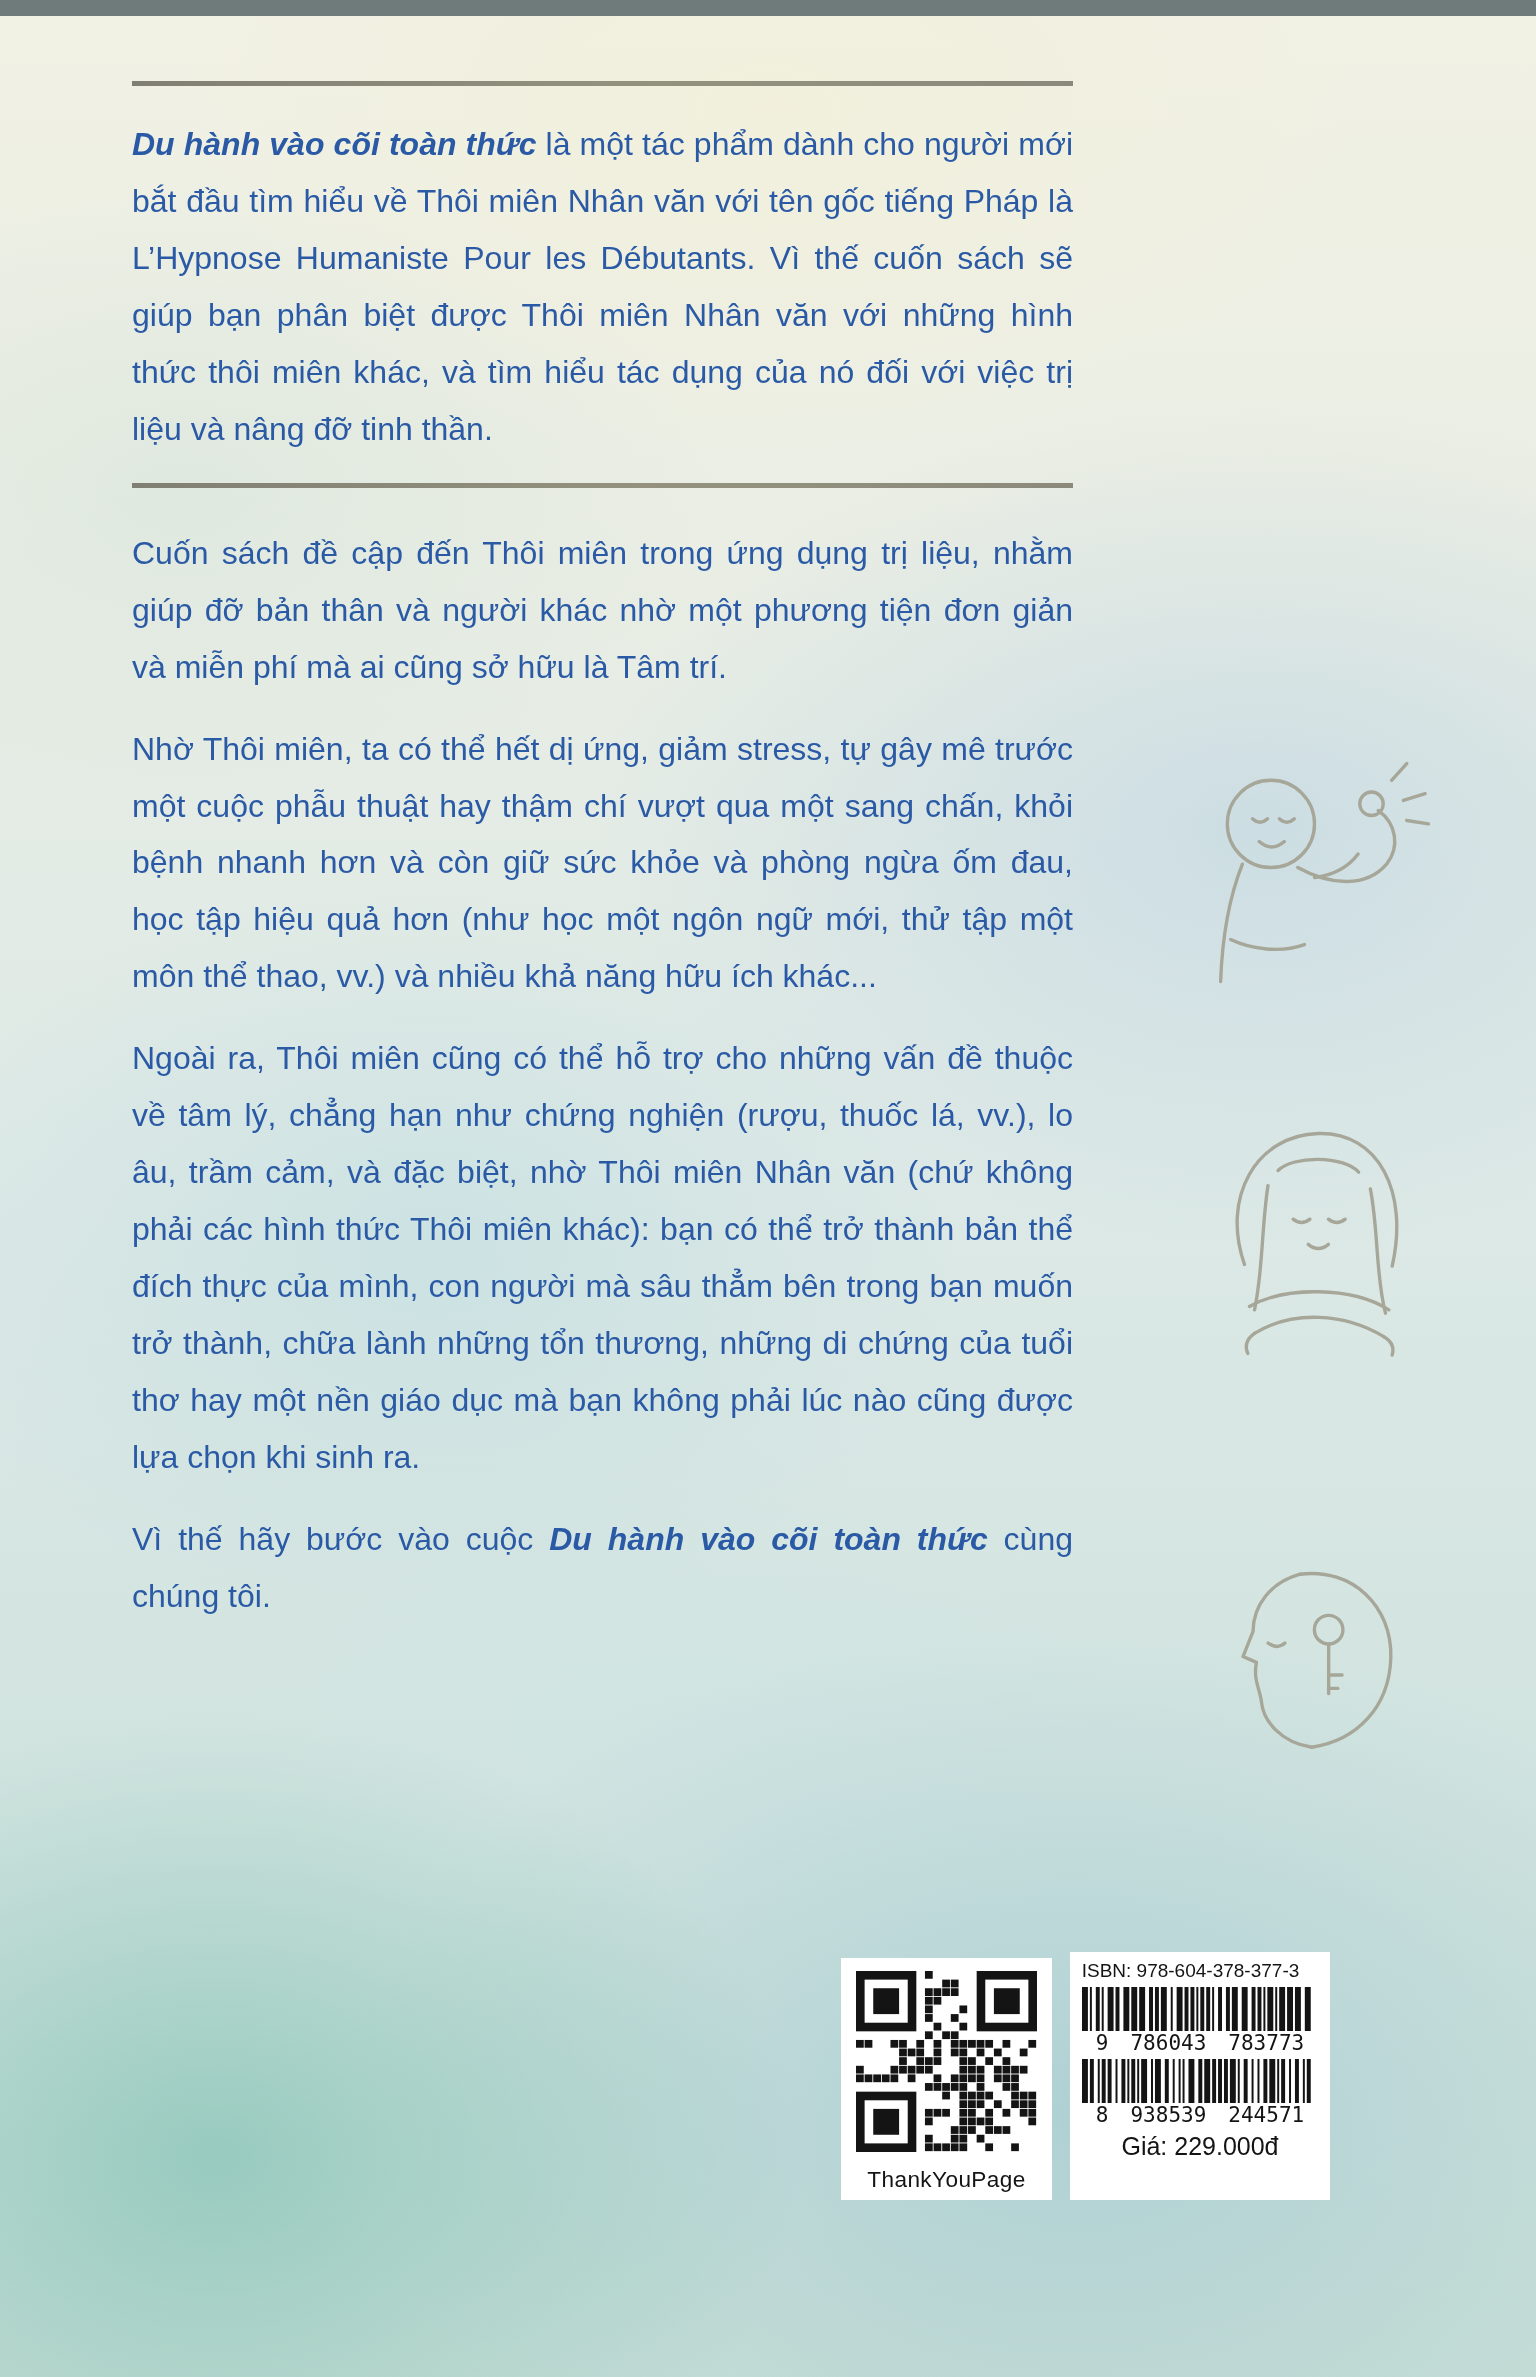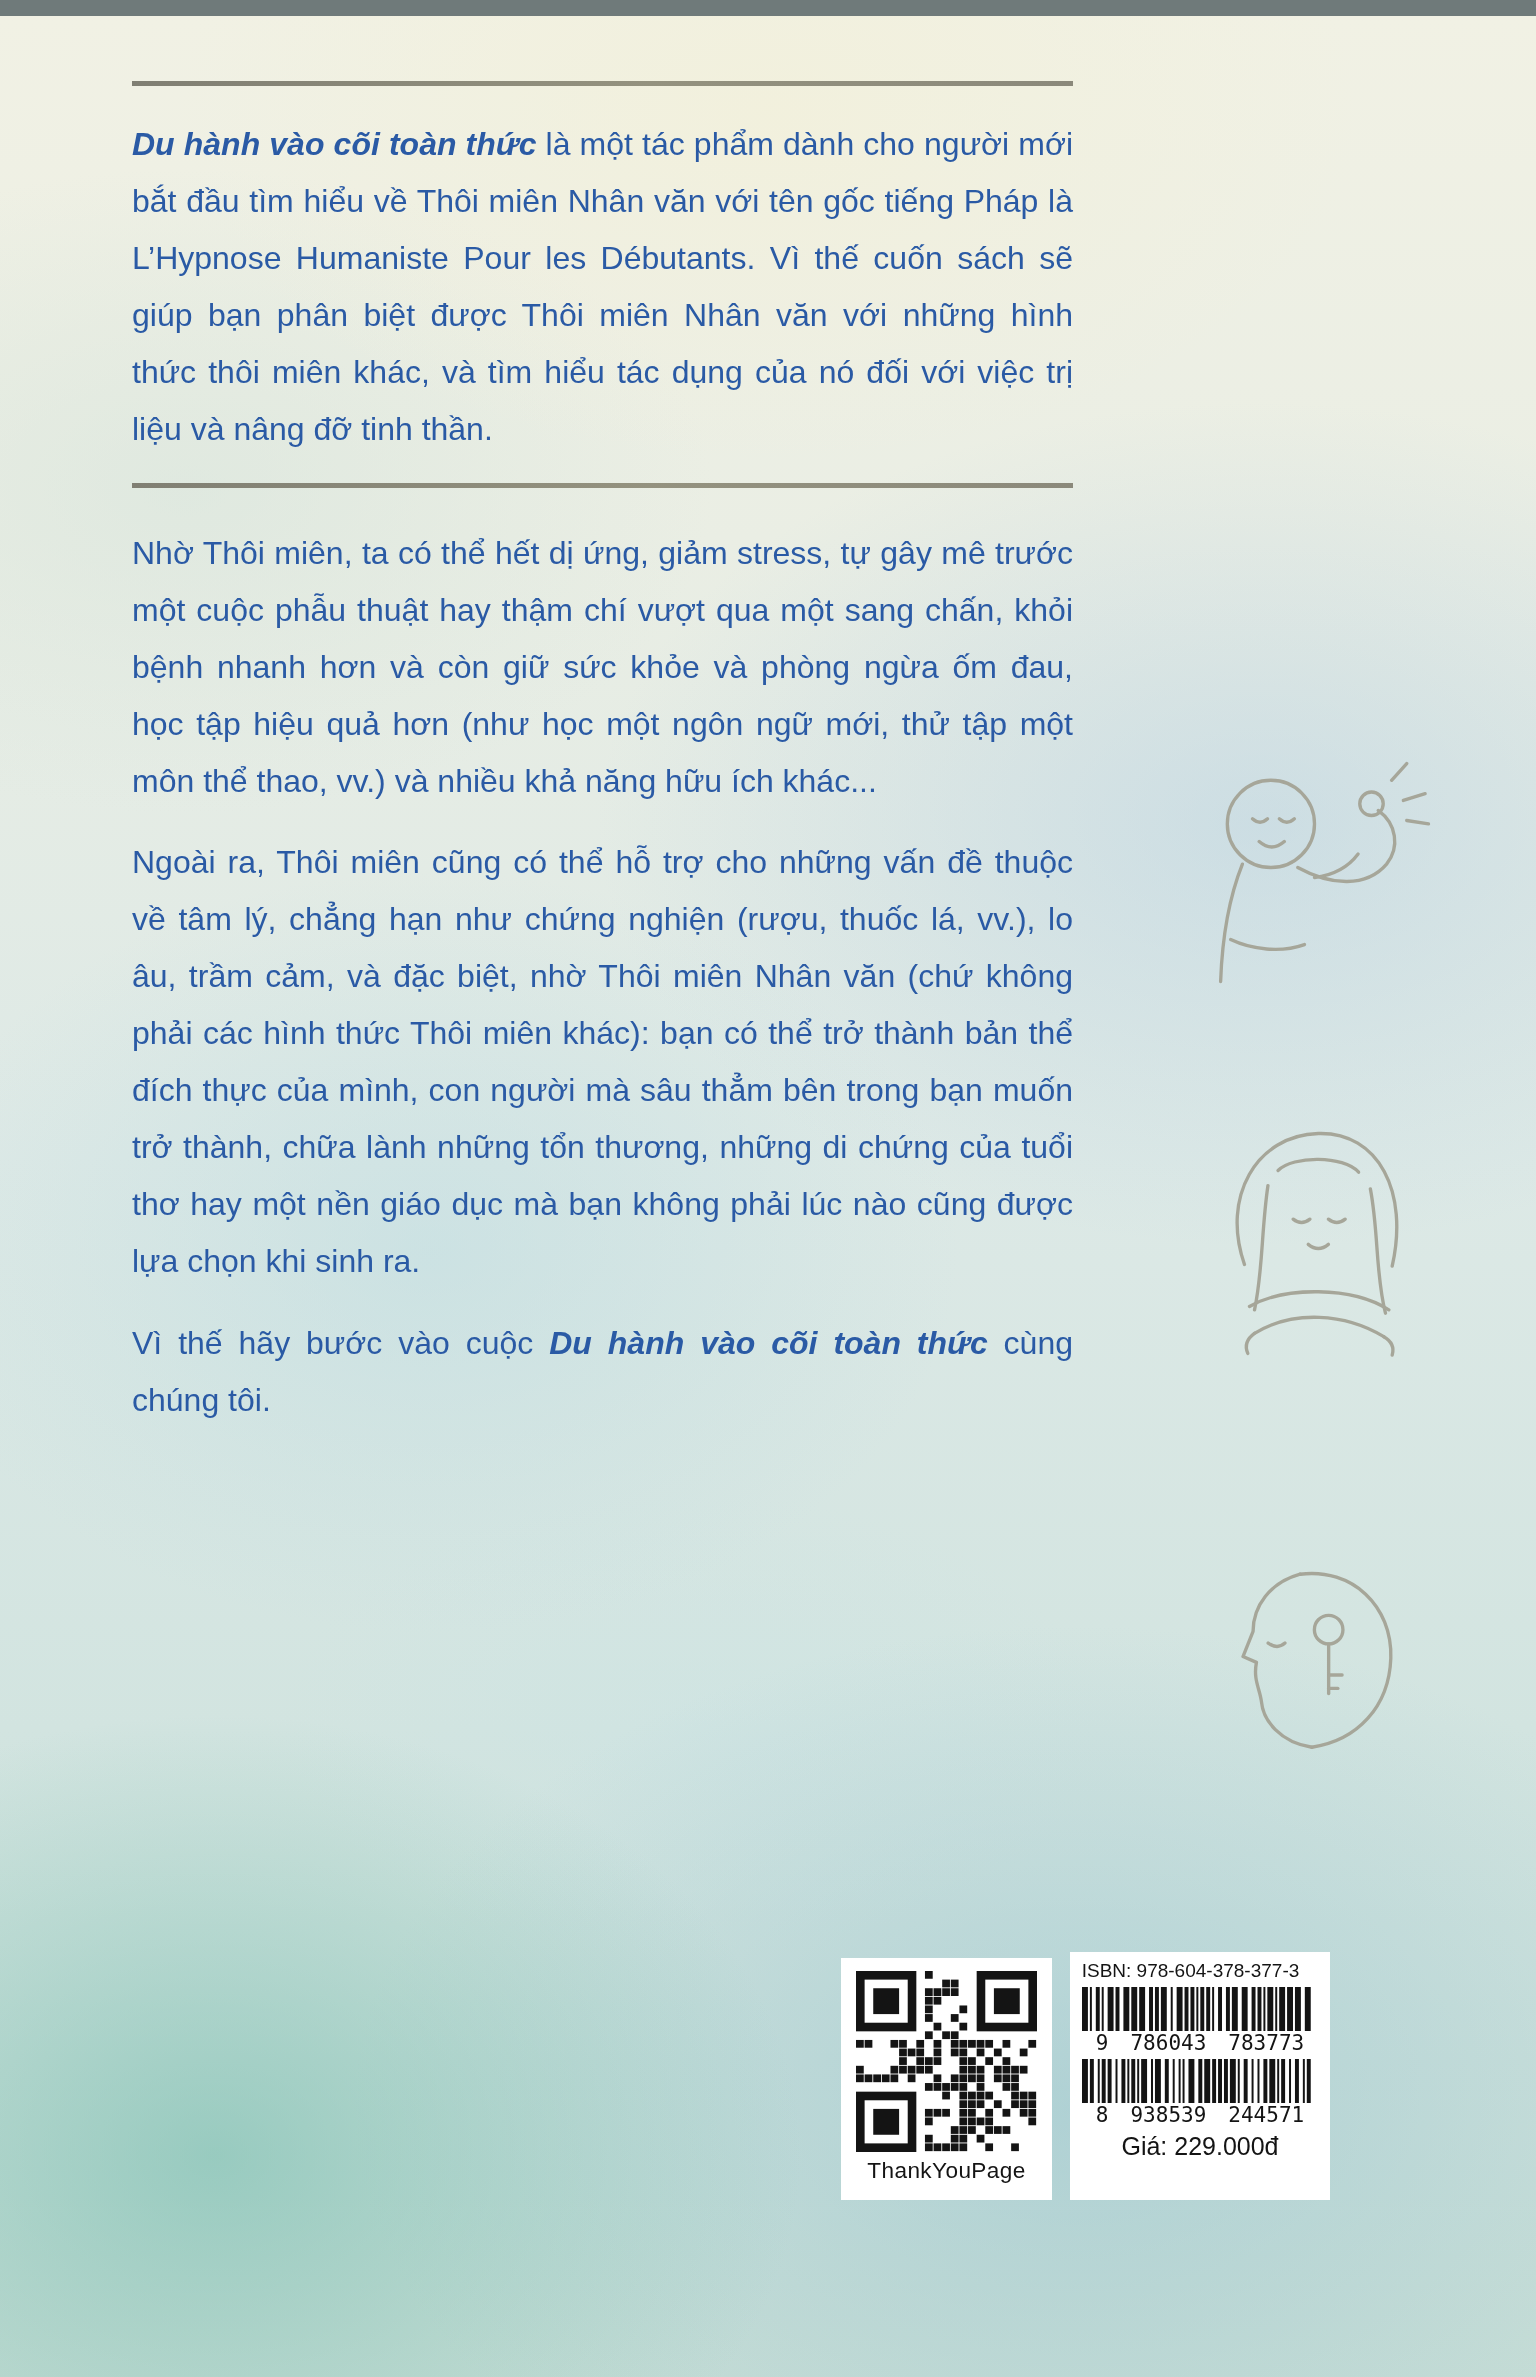--- a/index.html
+++ b/index.html
@@ -31,21 +31,21 @@
   .rule-mid { margin: 13.4px 0 37px; }
   .text-col p { margin: 0 0 25px; }
   .title-em { font-weight: bold; font-style: italic; }
 
   .illus { position: absolute; }
   .illus path, .illus circle { fill: none; stroke: #a6a699; stroke-width: 4; stroke-linecap: round; stroke-linejoin: round; }
 
   .qr-card {
     position: absolute; left: 841px; top: 1942px; width: 211px; height: 242px;
     background: #ffffff; padding: 12.6px 15px 6.7px;
-    display: flex; flex-direction: column; align-items: center; gap: 6.7px;
+    display: flex; flex-direction: column; align-items: center; gap: 6.7px; justify-content: space-between;
   }
   .qr-svg { width: 181px; height: 181px; background: #fff; }
   .qr-label { color: #141414; font-size: 22.6px; letter-spacing: 0.4px; }
 
   .barcode-card {
     position: absolute; left: 1070px; top: 1936px; width: 260px; height: 248px;
     background: #ffffff; padding: 8.4px 11.7px 6.7px;
     color: #141414; display: flex; flex-direction: column;
   }
   .isbn-line { font-size: 19px; margin-bottom: 5px; white-space: nowrap; }
@@ -58,20 +58,21 @@
 
 <div class="page">
 
   <div class="text-col">
     <div class="rule rule-top"></div>
 
     <p><span class="title-em">Du hành vào cõi toàn thức</span><span> là một tác phẩm dành cho người mới bắt đầu tìm hiểu về Thôi miên Nhân văn với tên gốc tiếng Pháp là L’Hypnose Humaniste Pour les Débutants. Vì thế cuốn sách sẽ giúp bạn phân biệt được Thôi miên Nhân văn với những hình thức thôi miên khác, và tìm hiểu tác dụng của nó đối với việc trị liệu và nâng đỡ tinh thần.</span></p>
 
     <div class="rule rule-mid"></div>
 
+    <p>Cuốn sách đề cập đến Thôi miên trong ứng dụng trị liệu, nhằm giúp đỡ bản thân và người khác nhờ một phương tiện đơn giản và miễn phí mà ai cũng sở hữu là Tâm trí.</p>
     <p>Nhờ Thôi miên, ta có thể hết dị ứng, giảm stress, tự gây mê trước một cuộc phẫu thuật hay thậm chí vượt qua một sang chấn, khỏi bệnh nhanh hơn và còn giữ sức khỏe và phòng ngừa ốm đau, học tập hiệu quả hơn (như học một ngôn ngữ mới, thử tập một môn thể thao, vv.) và nhiều khả năng hữu ích khác...</p>
     <p>Ngoài ra, Thôi miên cũng có thể hỗ trợ cho những vấn đề thuộc về tâm lý, chẳng hạn như chứng nghiện (rượu, thuốc lá, vv.), lo âu, trầm cảm, và đặc biệt, nhờ Thôi miên Nhân văn (chứ không phải các hình thức Thôi miên khác): bạn có thể trở thành bản thể đích thực của mình, con người mà sâu thẳm bên trong bạn muốn trở thành, chữa lành những tổn thương, những di chứng của tuổi thơ hay một nền giáo dục mà bạn không phải lúc nào cũng được lựa chọn khi sinh ra.</p>
 
     <p><span>Vì thế hãy bước vào cuộc </span><span class="title-em">Du hành vào cõi toàn thức</span><span> cùng chúng tôi.</span></p>
   </div>
 
   <svg class="illus" style="left:1172px; top:714px;" width="285" height="285" viewBox="0 0 340 340" aria-hidden="true">
     <circle cx="118" cy="112" r="52"></circle>
     <path d="M96 106 q9 8 18 0"></path>
     <path d="M128 106 q9 8 18 0"></path>

